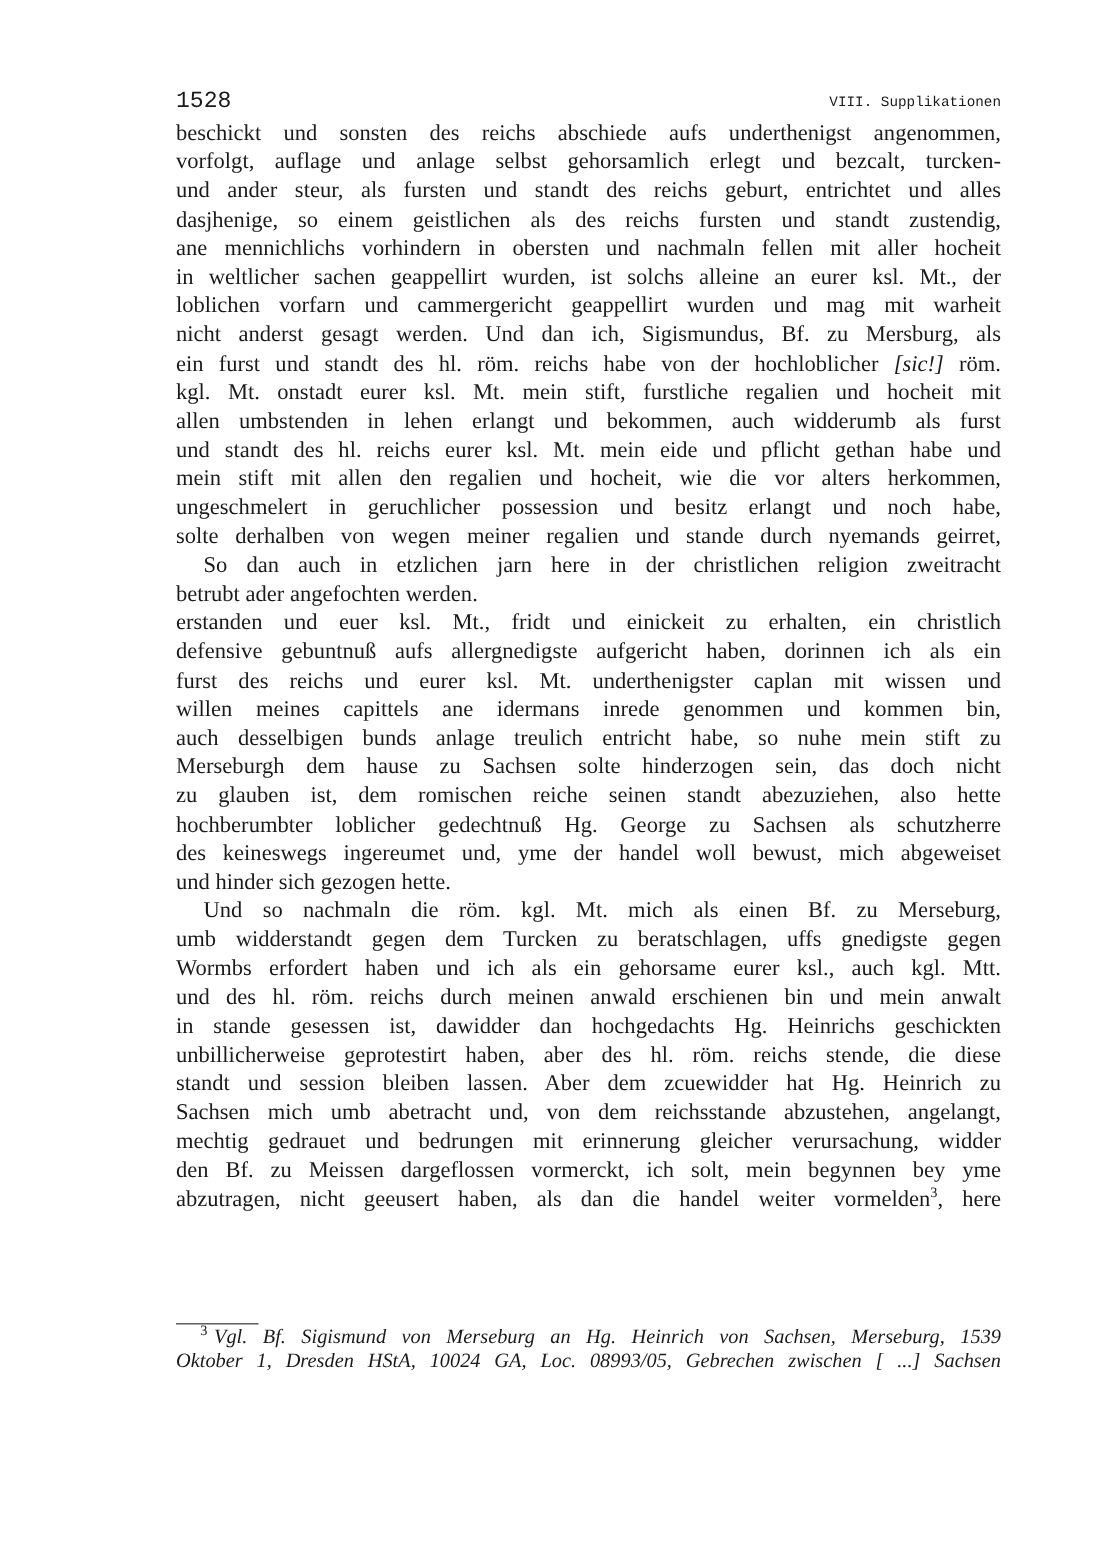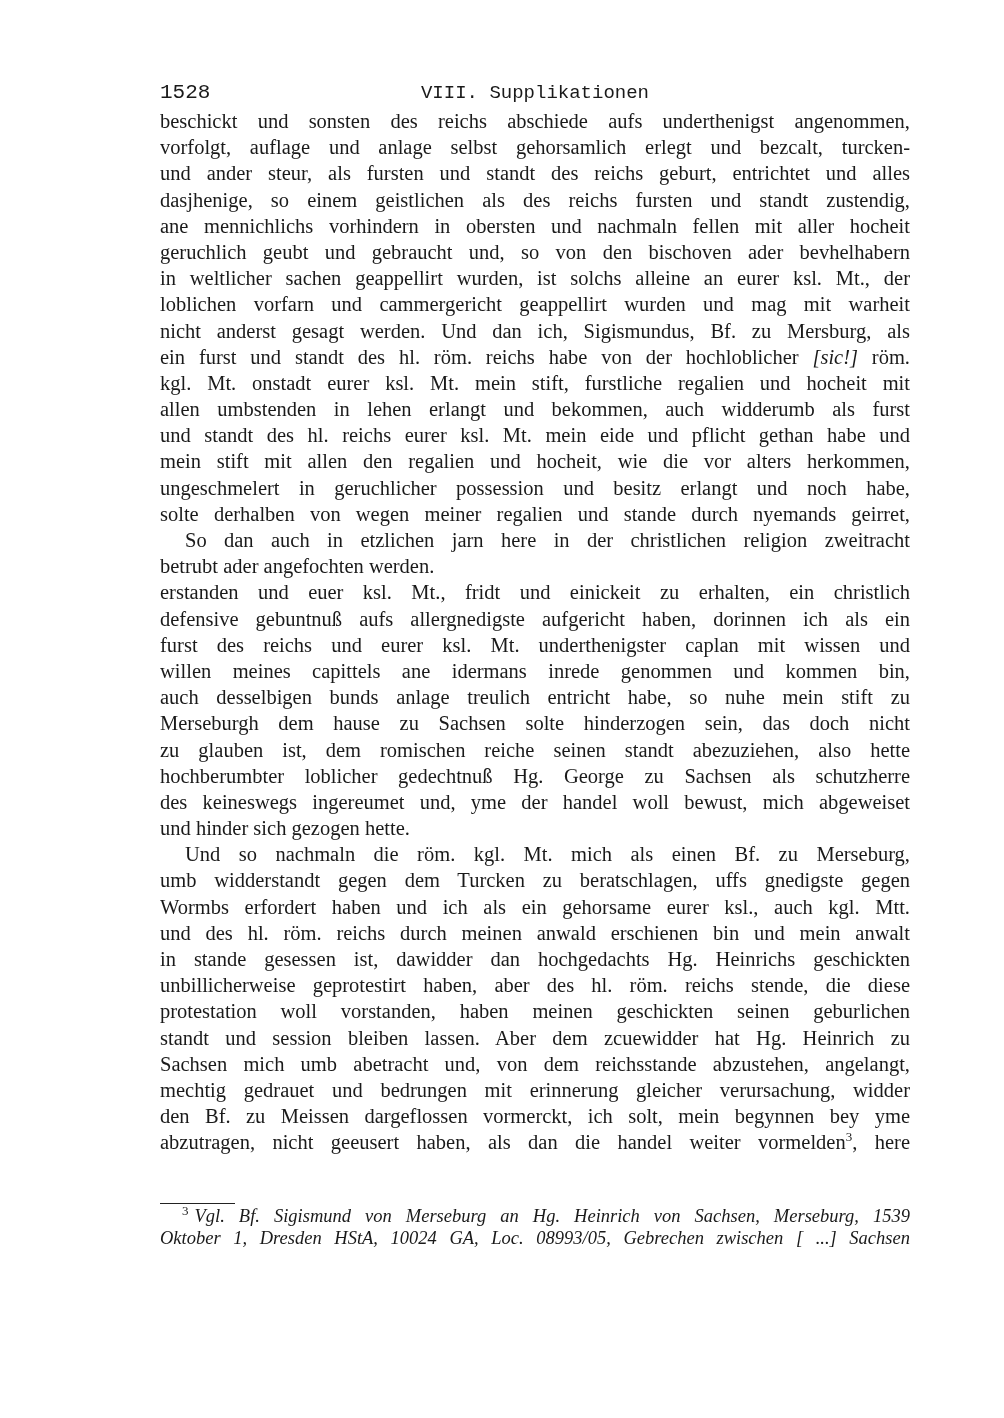--- a/index.html
+++ b/index.html
@@ -32,22 +32,22 @@
       position: absolute;
       left: 0;
       top: 0;
       font-size: 21px;
     }
     .running-title {
       position: absolute;
       left: 0;
       right: 0;
       top: 0;
-      text-align: center;
-      font-size: 19px;
+      text-align: right;
+      font-size: 13px;
     }
     .body-text {
       margin-top: 0px;
       font-size: 20.5px;
       line-height: 26.2px;
     }
     .line {
       display: block;
       text-align: justify;
       text-align-last: justify;
@@ -114,21 +114,20 @@
     <span class="page-number">1528</span>
     <span class="running-title">VIII. Supplikationen</span>
   </div>
 
   <div class="body-text">
     <span class="line">beschickt und sonsten des reichs abschiede aufs underthenigst angenommen,</span>
     <span class="line">vorfolgt, auflage und anlage selbst gehorsamlich erlegt und bezcalt, turcken-</span>
     <span class="line">und ander steur, als fursten und standt des reichs geburt, entrichtet und alles</span>
     <span class="line">dasjhenige, so einem geistlichen als des reichs fursten und standt zustendig,</span>
     <span class="line">ane mennichlichs vorhindern in obersten und nachmaln fellen mit aller hocheit</span>
-    <span class="line">geruchlich geubt und gebraucht und, so von den bischoven ader bevhelhabern</span>
     <span class="line">in weltlicher sachen geappellirt wurden, ist solchs alleine an eurer ksl. Mt., der</span>
     <span class="line">loblichen vorfarn und cammergericht geappellirt wurden und mag mit warheit</span>
     <span class="line">nicht anderst gesagt werden. Und dan ich, Sigismundus, Bf. zu Mersburg, als</span>
     <span class="line"><span>ein furst und standt des hl. röm. reichs habe von der hochloblicher </span><span class="it">[sic!]</span><span> röm.</span></span>
     <span class="line">kgl. Mt. onstadt eurer ksl. Mt. mein stift, furstliche regalien und hocheit mit</span>
     <span class="line">allen umbstenden in lehen erlangt und bekommen, auch widderumb als furst</span>
     <span class="line">und standt des hl. reichs eurer ksl. Mt. mein eide und pflicht gethan habe und</span>
     <span class="line">mein stift mit allen den regalien und hocheit, wie die vor alters herkommen,</span>
     <span class="line">ungeschmelert in geruchlicher possession und besitz erlangt und noch habe,</span>
     <span class="line">solte derhalben von wegen meiner regalien und stande durch nyemands geirret,</span>
@@ -143,21 +142,20 @@
     <span class="line">zu glauben ist, dem romischen reiche seinen standt abezuziehen, also hette</span>
     <span class="line">hochberumbter loblicher gedechtnuß Hg. George zu Sachsen als schutzherre</span>
     <span class="line">des keineswegs ingereumet und, yme der handel woll bewust, mich abgeweiset</span>
     <span class="line last">und hinder sich gezogen hette.</span>
     <span class="line indent">Und so nachmaln die röm. kgl. Mt. mich als einen Bf. zu Merseburg,</span>
     <span class="line">umb widderstandt gegen dem Turcken zu beratschlagen, uffs gnedigste gegen</span>
     <span class="line">Wormbs erfordert haben und ich als ein gehorsame eurer ksl., auch kgl. Mtt.</span>
     <span class="line">und des hl. röm. reichs durch meinen anwald erschienen bin und mein anwalt</span>
     <span class="line">in stande gesessen ist, dawidder dan hochgedachts Hg. Heinrichs geschickten</span>
     <span class="line">unbillicherweise geprotestirt haben, aber des hl. röm. reichs stende, die diese</span>
-    <span class="line">protestation woll vorstanden, haben meinen geschickten seinen geburlichen</span>
     <span class="line">standt und session bleiben lassen. Aber dem zcuewidder hat Hg. Heinrich zu</span>
     <span class="line">Sachsen mich umb abetracht und, von dem reichsstande abzustehen, angelangt,</span>
     <span class="line">mechtig gedrauet und bedrungen mit erinnerung gleicher verursachung, widder</span>
     <span class="line">den Bf. zu Meissen dargeflossen vormerckt, ich solt, mein begynnen bey yme</span>
     <span class="line"><span>abzutragen, nicht geeusert haben, als dan die handel weiter vormelden</span><sup class="fnref">3</sup><span>, here</span></span>
   </div>
 </div>
 
 <div class="footnote-rule"></div>
 

